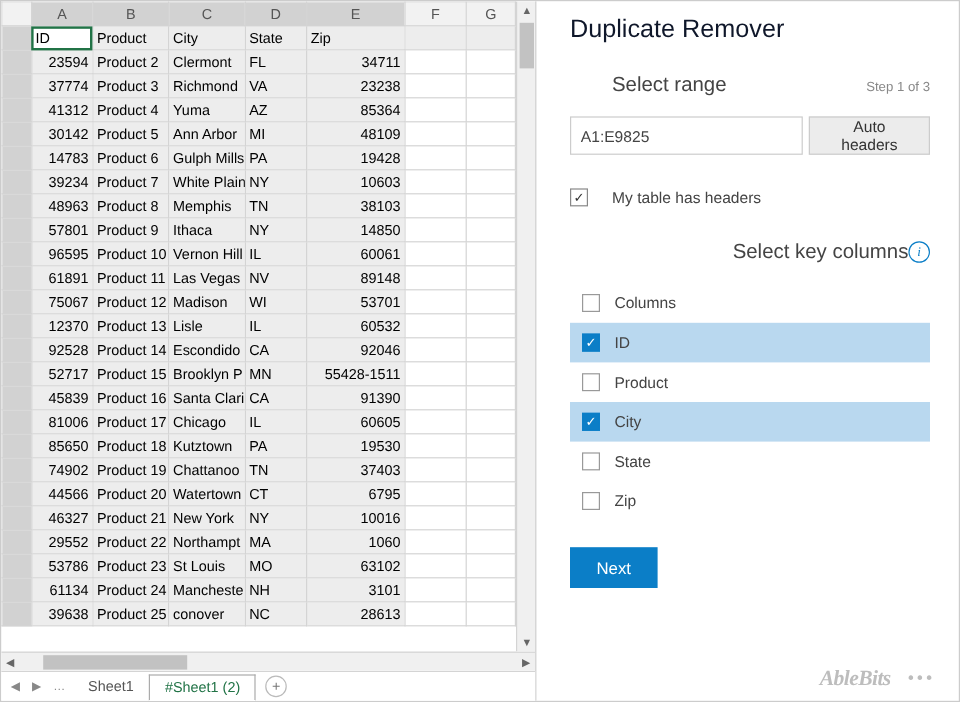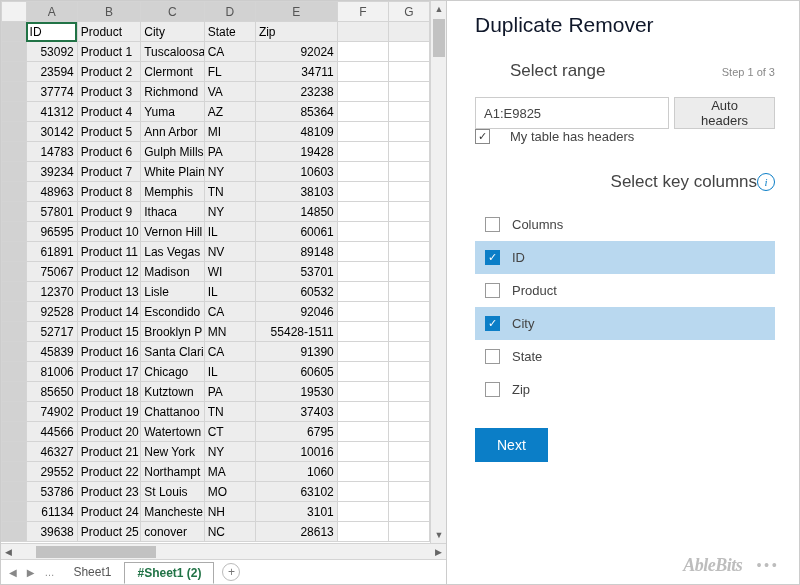--- a/index.html
+++ b/index.html
@@ -142,21 +142,21 @@
   .tab {
     padding: 3px 12px;
     color: #555;
     border: 1px solid transparent;
     cursor: pointer;
   }
   .tab.active {
     border: 1px solid #ababab;
     border-bottom: 1px solid white;
     color: #217346;
-    font-weight: 700;
+    font-weight: 400;
     background: white;
     position: relative;
     top: 1px;
   }
   .tab-add {
     width: 18px; height: 18px; border: 1px solid #bbb; border-radius: 50%;
     display: inline-flex; align-items: center; justify-content: center; color: #777;
     margin-left: 6px; font-size: 12px; cursor: pointer;
   }
 
@@ -187,21 +187,21 @@
     color: #444;
     margin-left: 35px;
   }
   .step-indicator {
     font-size: 11px;
     color: #888;
   }
   .range-row {
     display: flex;
     gap: 5px;
-    margin-bottom: 0;
+    margin-bottom: 28px;
   }
   .range-input {
     flex: 1;
     height: 32px;
     border: 1px solid #ccc;
     padding: 0 8px;
     font-size: 13px;
     color: #444;
   }
   .btn-grey {
@@ -338,30 +338,20 @@
                 </tr>
             </thead>
             <tbody id="grid-body">
                 <tr class="header-row">
                   <th class="row-hdr rh-sel"></th>
                   <td class="sel active-cell">ID</td>
                   <td class="sel">Product</td>
                   <td class="sel">City</td>
                   <td class="sel">State</td>
                   <td class="sel">Zip</td>
-                  <td></td>
-                  <td></td>
-                </tr>
-                <tr>
-                  <th class="row-hdr rh-sel"></th>
-                  <td class="sel right">53092</td>
-                  <td class="sel">Product 1</td>
-                  <td class="sel">Tuscaloosa</td>
-                  <td class="sel">CA</td>
-                  <td class="sel right">92024</td>
                   <td></td>
                   <td></td>
                 </tr>
                 <tr>
                   <th class="row-hdr rh-sel"></th>
                   <td class="sel right">23594</td>
                   <td class="sel">Product 2</td>
                   <td class="sel">Clermont</td>
                   <td class="sel">FL</td>
                   <td class="sel right">34711</td>

